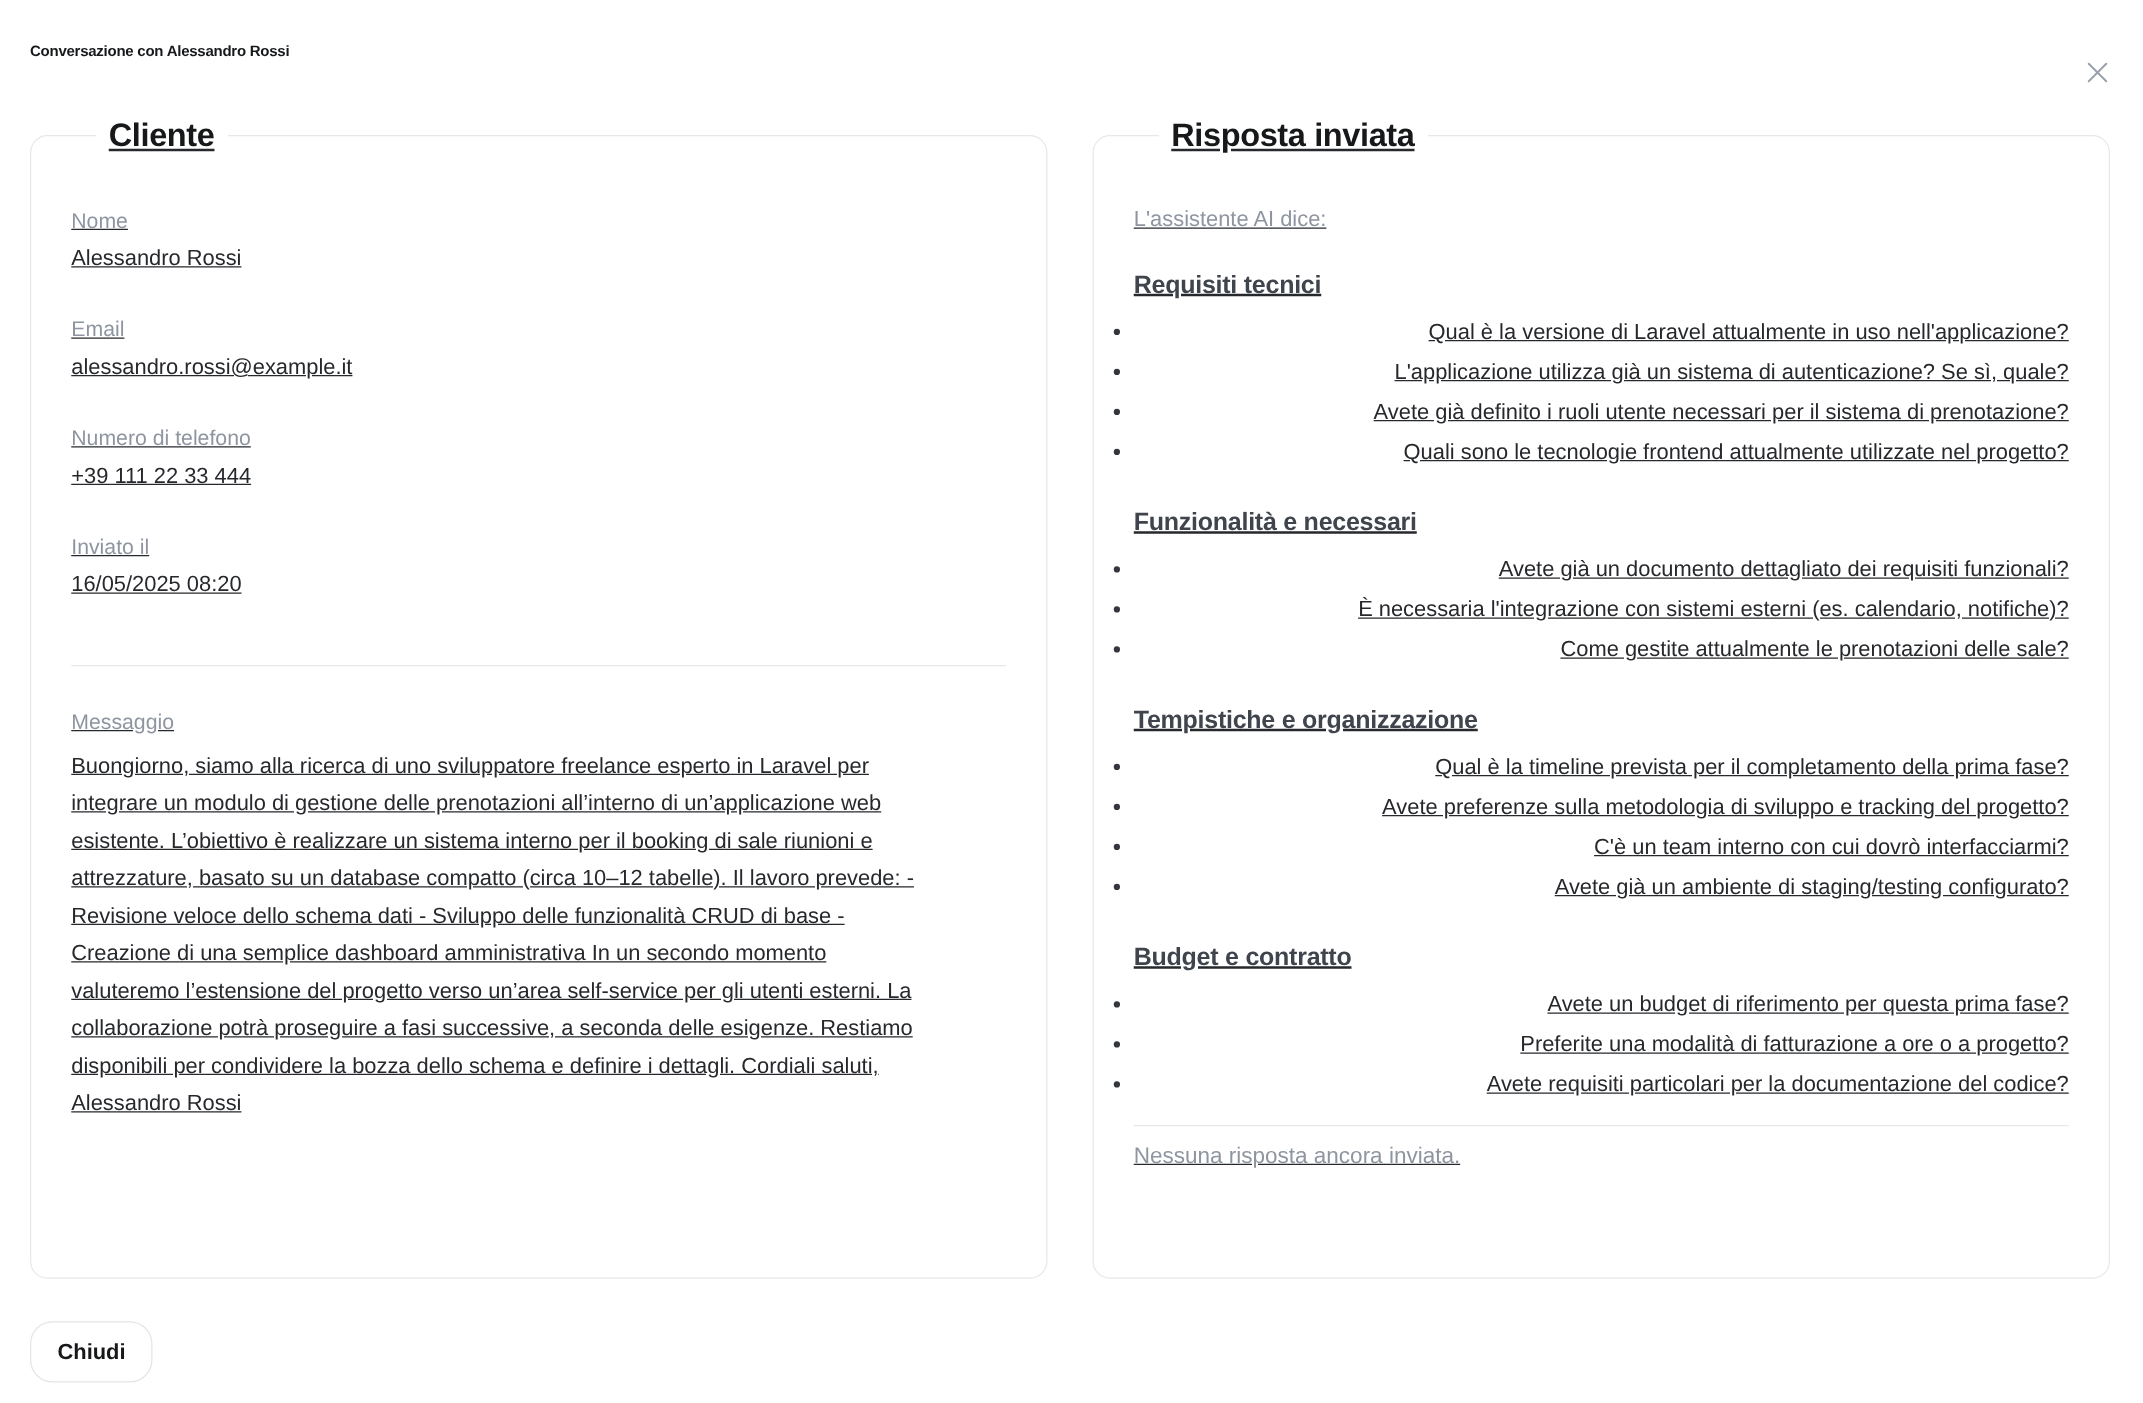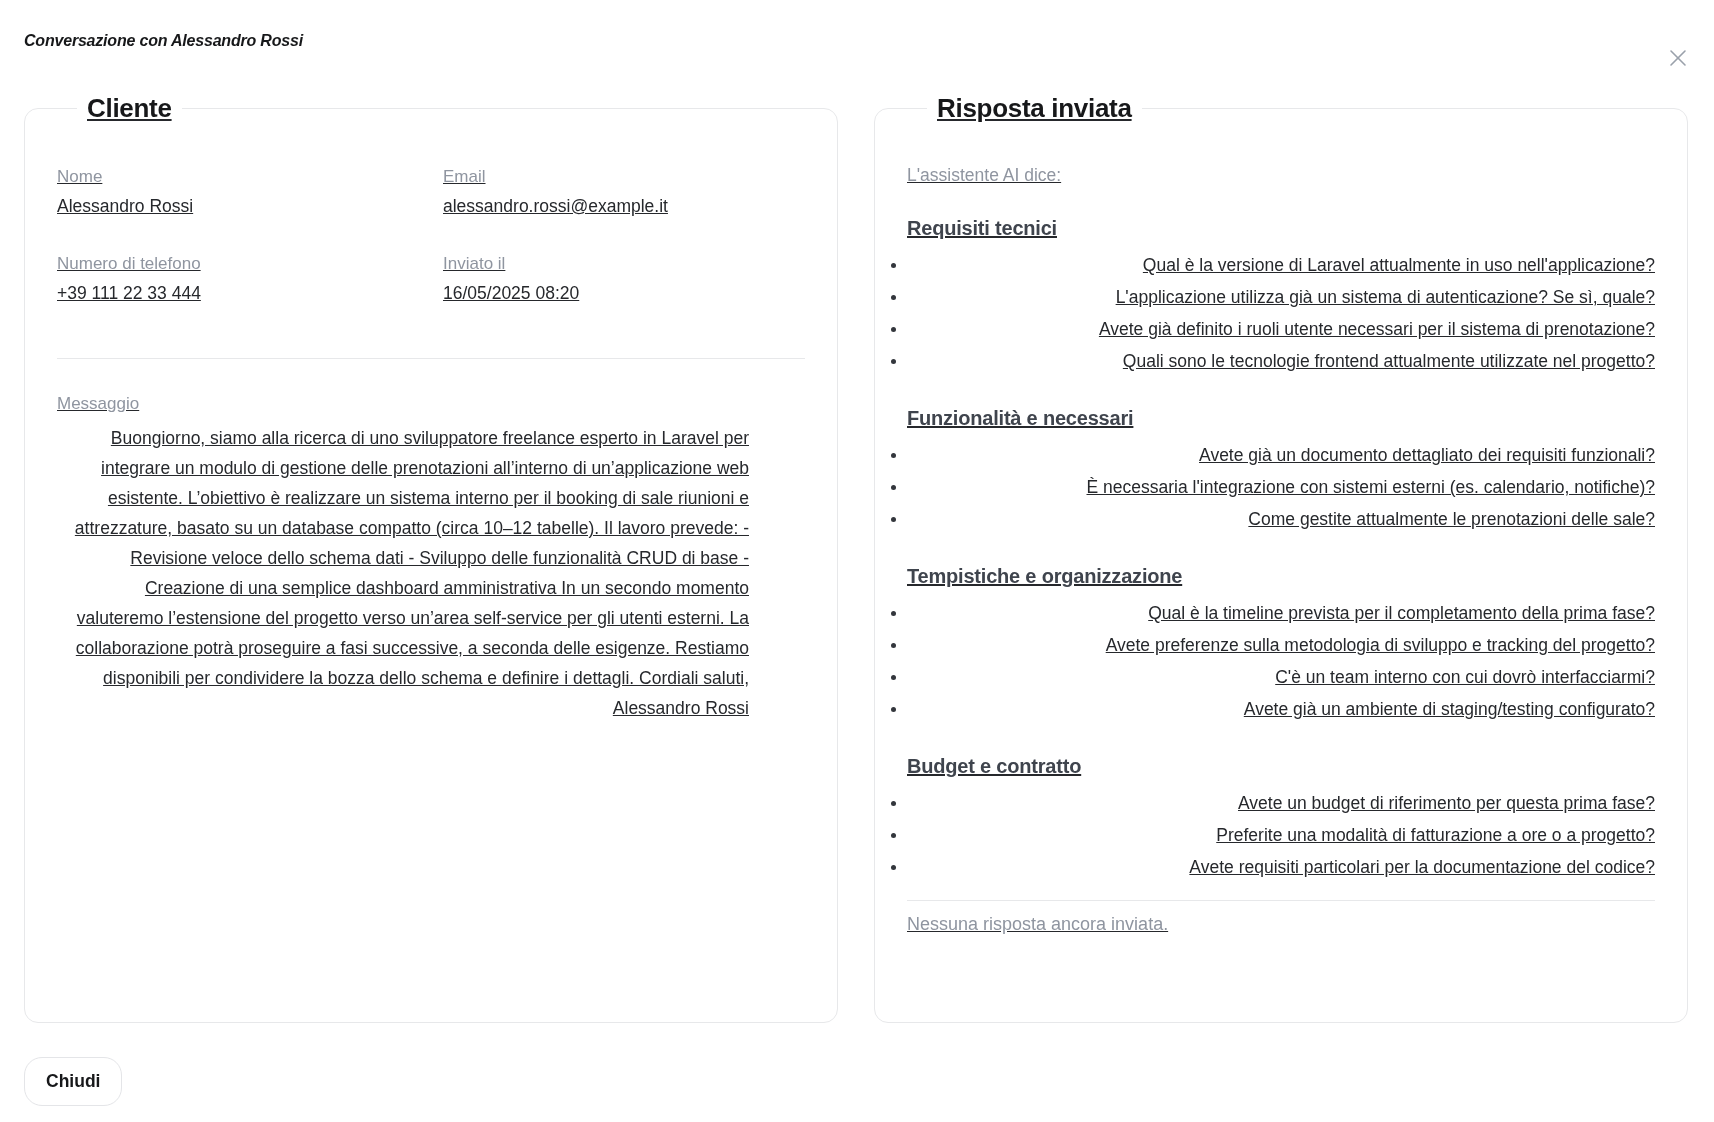--- a/index.html
+++ b/index.html
@@ -15,23 +15,22 @@
   body{
     width:1714px;height:1122px;overflow:hidden;
     background:#ffffff;
     font-family:"Liberation Sans","DejaVu Sans",sans-serif;
     color:var(--text);
     -webkit-font-smoothing:antialiased;
   }
   .dialog{position:relative;width:100%;height:100%;padding:0 26px 0 24px;}
   .dialog-title{
     margin:28px 0 0 0;
-    font-size:16px;line-height:26px;font-weight:700;color:var(--title);
+    font-size:12px;line-height:26px;font-weight:700;color:var(--title);
     letter-spacing:-0.2px;
-    font-style:italic;
   }
   .close-btn{
     position:absolute;top:18px;right:24px;
     width:24px;height:24px;padding:0;border:none;background:transparent;cursor:pointer;
     display:flex;align-items:center;justify-content:center;
   }
   .panels{display:flex;gap:36px;margin-top:39px;align-items:stretch;text-decoration:underline;}
   fieldset.panel{
     flex:1 1 0;min-width:0;margin:0;
     border:1px solid var(--panel-border);
@@ -40,31 +39,31 @@
     height:930px;
     overflow:hidden;
   }
   fieldset.panel legend{
     font-size:26px;line-height:31px;font-weight:700;color:var(--title);
     letter-spacing:-0.3px;
     padding:0 10px;margin-left:20px;
   }
   
   .fields-grid{
-    display:grid;grid-template-columns:1fr 1fr;
+    display:grid;grid-template-columns:1fr;
     row-gap:36px;column-gap:24px;
     margin-top:6px;
   }
   .field-label{font-size:17px;line-height:22px;color:var(--muted);}
   .field-value{font-size:17.5px;line-height:22px;color:var(--text);margin-top:7px;}
   hr.divider{border:none;border-top:1px solid var(--panel-border);margin:54px 0 0 0;}
   .message-label{font-size:17px;line-height:22px;color:var(--muted);margin-top:34px;}
   .message-text{
     margin-top:8px;max-width:692px;
-    font-size:17.5px;line-height:30px;color:var(--text);text-align:right;
+    font-size:17.5px;line-height:30px;color:var(--text);
   }
   
   .assistant-intro{margin:4px 0 0 0;font-size:17.5px;line-height:22px;color:var(--muted);}
   .ai-section h3{
     margin:30px 0 9px 0;
     font-size:20px;line-height:25px;font-weight:700;color:var(--heading);
     letter-spacing:-0.2px;
   }
   .ai-section ul{list-style:none;margin:0;padding:0;}
   .ai-section li{

